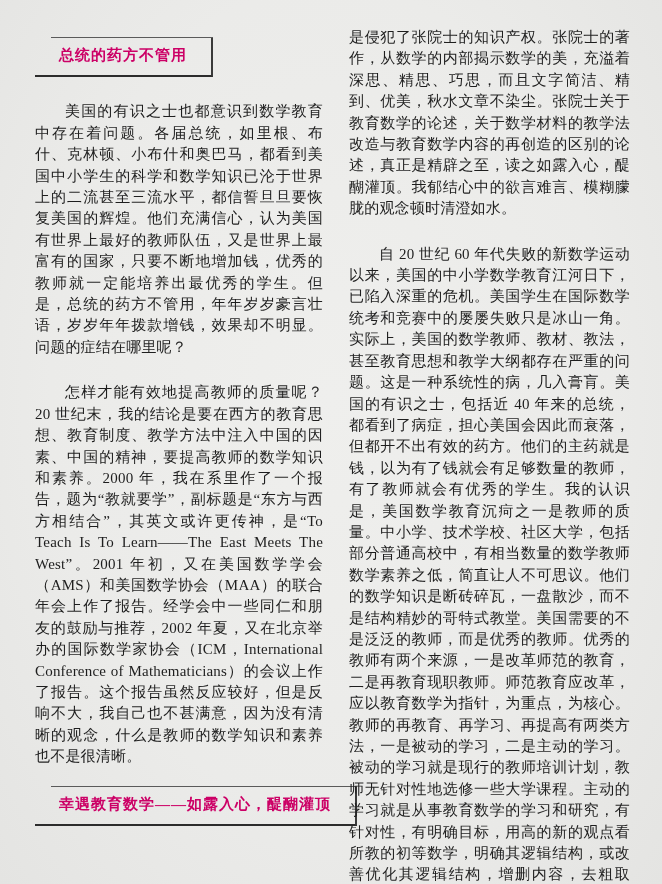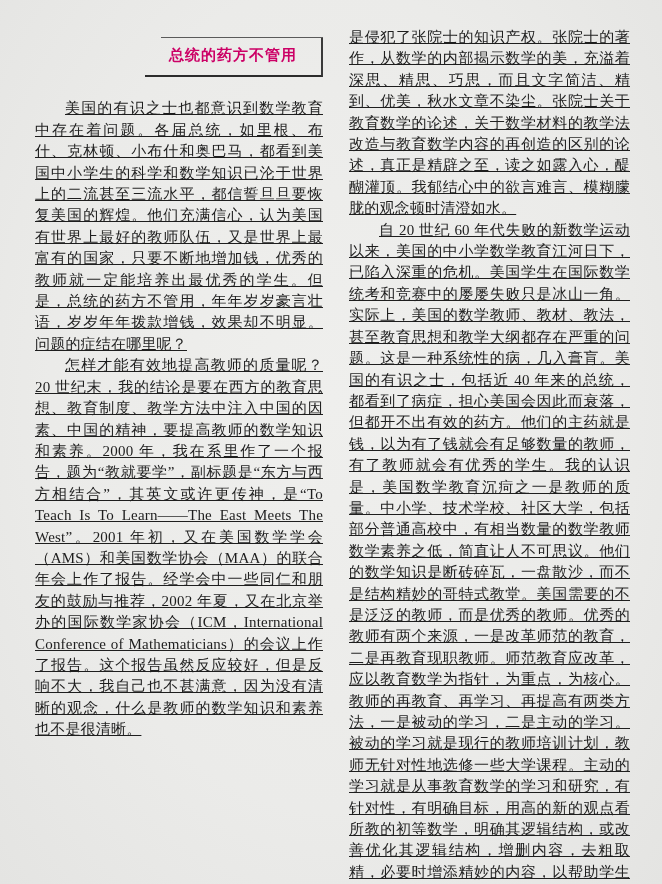--- a/index.html
+++ b/index.html
@@ -20,25 +20,25 @@
     position: absolute;
     top: 0;
     font-size: 15px;
     line-height: 21.4px;
     text-align: justify;
     text-justify: inter-ideograph;
     letter-spacing: 0.2px;
   }
   .col-left  { left: 35px;  width: 288px; padding-top: 28px; }
   .col-right { left: 349px; width: 281px; padding-top: 27px; }
-  p { margin: 0; text-decoration: underline; }
-  p.indent { text-indent: 2em; }
+  p { margin: 0; }
+  p.indent { text-indent: 2em; margin-top: 24px; }
   p.noindent { text-indent: 0; }
   .heading-wrap {
-    text-align: right;
+    text-align: left;
     margin: 18px 0 21px;
   }
   .heading-wrap.first { margin-top: 9px; }
   .heading-box {
     display: inline-block;
     position: relative;
     padding: 8px 24px 9px;
     border-right: 2px solid #3a3a3a;
     border-bottom: 2px solid #2c2c2c;
   }
@@ -69,20 +69,25 @@
       <span class="heading-box">
         <span class="heading-text">总统的药方不管用</span>
       </span>
     </div>
 
     <p class="indent">美国的有识之士也都意识到数学教育中存在着问题。各届总统，如里根、布什、克林顿、小布什和奥巴马，都看到美国中小学生的科学和数学知识已沦于世界上的二流甚至三流水平，都信誓旦旦要恢复美国的辉煌。他们充满信心，认为美国有世界上最好的教师队伍，又是世界上最富有的国家，只要不断地增加钱，优秀的教师就一定能培养出最优秀的学生。但是，总统的药方不管用，年年岁岁豪言壮语，岁岁年年拨款增钱，效果却不明显。问题的症结在哪里呢？</p>
 
 
     <p class="indent">怎样才能有效地提高教师的质量呢？20 世纪末，我的结论是要在西方的教育思想、教育制度、教学方法中注入中国的因素、中国的精神，要提高教师的数学知识和素养。2000 年，我在系里作了一个报告，题为“教就要学”，副标题是“东方与西方相结合”，其英文或许更传神，是“To Teach Is To Learn——The East Meets The West”。2001 年初，又在美国数学学会（AMS）和美国数学协会（MAA）的联合年会上作了报告。经学会中一些同仁和朋友的鼓励与推荐，2002 年夏，又在北京举办的国际数学家协会（ICM，International Conference of Mathematicians）的会议上作了报告。这个报告虽然反应较好，但是反响不大，我自己也不甚满意，因为没有清晰的观念，什么是教师的数学知识和素养也不是很清晰。</p>
 
+    <div class="heading-wrap">
+      <span class="heading-box">
+        <span class="heading-text">幸遇教育数学——如露入心，醍醐灌顶</span>
+      </span>
+    </div>
 
   </div>
 
   <div class="col col-right">
 
     <p class="noindent">是侵犯了张院士的知识产权。张院士的著作，从数学的内部揭示数学的美，充溢着深思、精思、巧思，而且文字简洁、精到、优美，秋水文章不染尘。张院士关于教育数学的论述，关于数学材料的教学法改造与教育数学内容的再创造的区别的论述，真正是精辟之至，读之如露入心，醍醐灌顶。我郁结心中的欲言难言、模糊朦胧的观念顿时清澄如水。</p>
 
     <p class="indent">自 20 世纪 60 年代失败的新数学运动以来，美国的中小学数学教育江河日下，已陷入深重的危机。美国学生在国际数学统考和竞赛中的屡屡失败只是冰山一角。实际上，美国的数学教师、教材、教法，甚至教育思想和教学大纲都存在严重的问题。这是一种系统性的病，几入膏肓。美国的有识之士，包括近 40 年来的总统，都看到了病症，担心美国会因此而衰落，但都开不出有效的药方。他们的主药就是钱，以为有了钱就会有足够数量的教师，有了教师就会有优秀的学生。我的认识是，美国数学教育沉疴之一是教师的质量。中小学、技术学校、社区大学，包括部分普通高校中，有相当数量的数学教师数学素养之低，简直让人不可思议。他们的数学知识是断砖碎瓦，一盘散沙，而不是结构精妙的哥特式教堂。美国需要的不是泛泛的教师，而是优秀的教师。优秀的教师有两个来源，一是改革师范的教育，二是再教育现职教师。师范教育应改革，应以教育数学为指针，为重点，为核心。教师的再教育、再学习、再提高有两类方法，一是被动的学习，二是主动的学习。被动的学习就是现行的教师培训计划，教师无针对性地选修一些大学课程。主动的学习就是从事教育数学的学习和研究，有针对性，有明确目标，用高的新的观点看所教的初等数学，明确其逻辑结构，或改善优化其逻辑结构，增删内容，去粗取精，必要时增添精妙的内容，以帮助学生提高数学素养，培养严谨的逻辑，欣赏数学的美，具备数学家的眼光。钱多教师多，学生未必优秀；有大量优秀的教师，必然会有大量优秀的学生。所以，我认为张院士关于教育数学的智慧之火燎原于美国之时，才是美国的数学教育灿烂辉煌之日。</p>
 
   </div>

